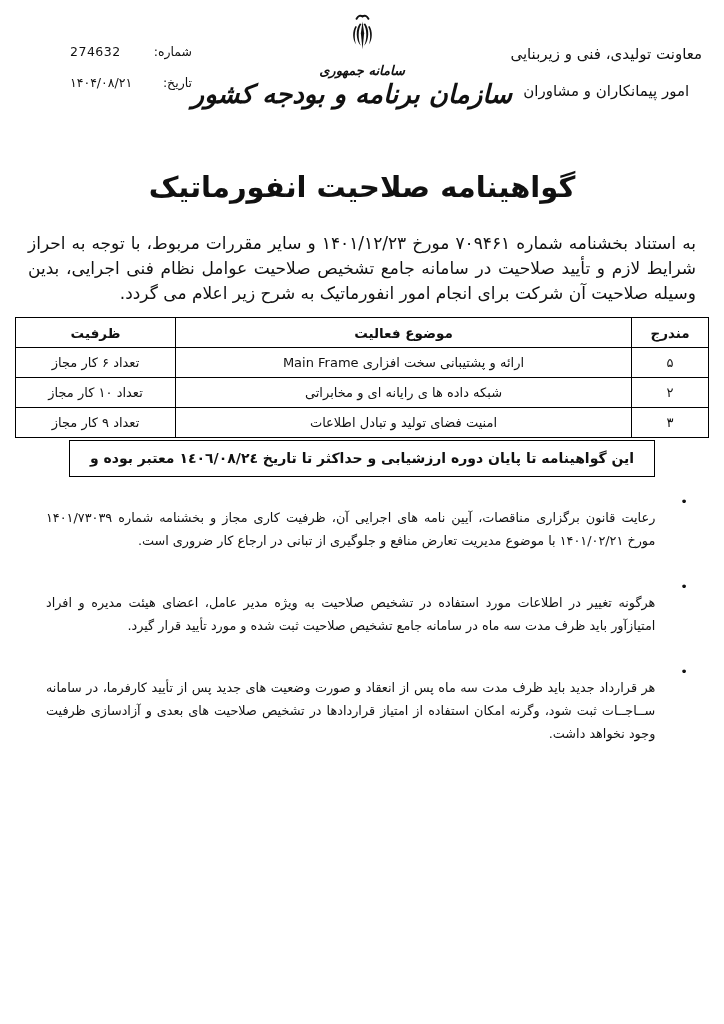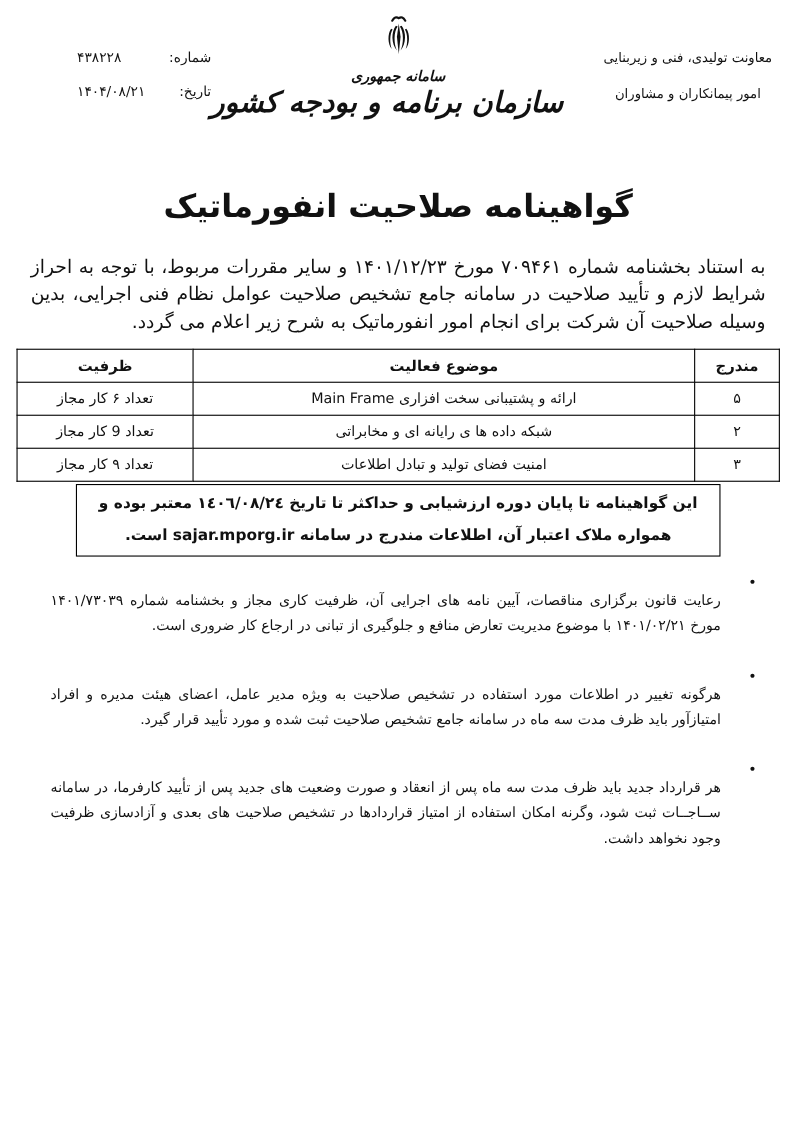--- a/index.html
+++ b/index.html
@@ -19,21 +19,21 @@
   .meta-row { display: flex; justify-content: space-between; direction: rtl; font-size: 12.5px; margin-bottom: 16px; }
   .meta-label { font-weight: normal; }
   .meta-value { letter-spacing: 0.5px; }
 
   .center-block { position: absolute; left: 50%; top: 10px; transform: translateX(-50%); text-align: center; width: 300px; }
   .emblem { display: inline-block; }
   .emblem svg { width: 33px; height: 46px; display: block; margin: 0 auto; }
   .presidency { font-size: 13px; font-weight: bold; font-style: italic; margin-top: 3px; direction: rtl; }
   .org { font-size: 26px; font-weight: bold; font-style: italic; margin-top: 1px; direction: rtl; white-space: nowrap; }
 
-  .dept { position: absolute; right: 22px; top: 45px; text-align: center; direction: rtl; font-size: 12px; }
+  .dept { position: absolute; right: 22px; top: 45px; text-align: center; direction: rtl; font-size: 15px; }
   .dept div { margin-bottom: 19px; }
 
   
   .content { position: absolute; top: 170px; left: 0; right: 0; }
 
   .title { text-align: center; font-size: 29px; font-weight: bold; margin: 0 0 20px 0; direction: rtl; }
 
   .addressee { direction: rtl; text-align: right; padding: 0 14px; font-weight: bold; font-size: 14.5px; line-height: 26px; }
   .addressee-line1 { word-spacing: 7px; }
 
@@ -56,21 +56,21 @@
 </head>
 <body>
 
 <div class="page">
 
   <div class="letterhead">
 
     <div class="meta">
       <div class="meta-row">
         <span class="meta-label">شماره:</span>
-        <span class="meta-value">۴۳۸۲۲۸</span>
+        <span class="meta-value">274632</span>
       </div>
       <div class="meta-row">
         <span class="meta-label">تاریخ:</span>
         <span class="meta-value">۱۴۰۴/۰۸/۲۱</span>
       </div>
     </div>
 
     <div class="center-block">
       <span class="emblem">
         <svg viewBox="0 0 100 130" xmlns="http://www.w3.org/2000/svg">
@@ -112,33 +112,32 @@
       </thead>
       <tbody>
         <tr>
           <td>۵</td>
           <td class="cell-activity">ارائه و پشتیبانی سخت افزاری Main Frame</td>
           <td>تعداد ۶ کار مجاز</td>
         </tr>
         <tr>
           <td>۲</td>
           <td class="cell-activity">شبکه داده ها ی رایانه ای و مخابراتی</td>
-          <td>تعداد 9 کار مجاز</td>
+          <td>تعداد ۱۰ کار مجاز</td>
         </tr>
         <tr>
           <td>۳</td>
           <td class="cell-activity">امنیت فضای تولید و تبادل اطلاعات</td>
           <td>تعداد ۹ کار مجاز</td>
         </tr>
       </tbody>
     </table>
 
     <div class="validity">
       <div>این گواهینامه تا پایان دوره ارزشیابی و حداکثر تا تاریخ ١٤٠٦/٠٨/٢٤ معتبر بوده و</div>
-      <div>همواره ملاک اعتبار آن، اطلاعات مندرج در سامانه sajar.mporg.ir است.</div>
     </div>
 
     <div class="notes">
       <div class="note">
         <span class="bullet">•</span>
         <p>رعایت قانون برگزاری مناقصات، آیین نامه های اجرایی آن، ظرفیت کاری مجاز و بخشنامه شماره ۱۴۰۱/۷۳۰۳۹ مورخ ۱۴۰۱/۰۲/۲۱ با موضوع مدیریت تعارض منافع و جلوگیری از تبانی در ارجاع کار ضروری است.</p>
       </div>
       <div class="note">
         <span class="bullet">•</span>
         <p>هرگونه تغییر در اطلاعات مورد استفاده در تشخیص صلاحیت به ویژه  مدیر عامل، اعضای هیئت مدیره و افراد امتیازآور باید ظرف مدت سه ماه در سامانه جامع تشخیص صلاحیت ثبت شده و مورد تأیید قرار گیرد.</p>

